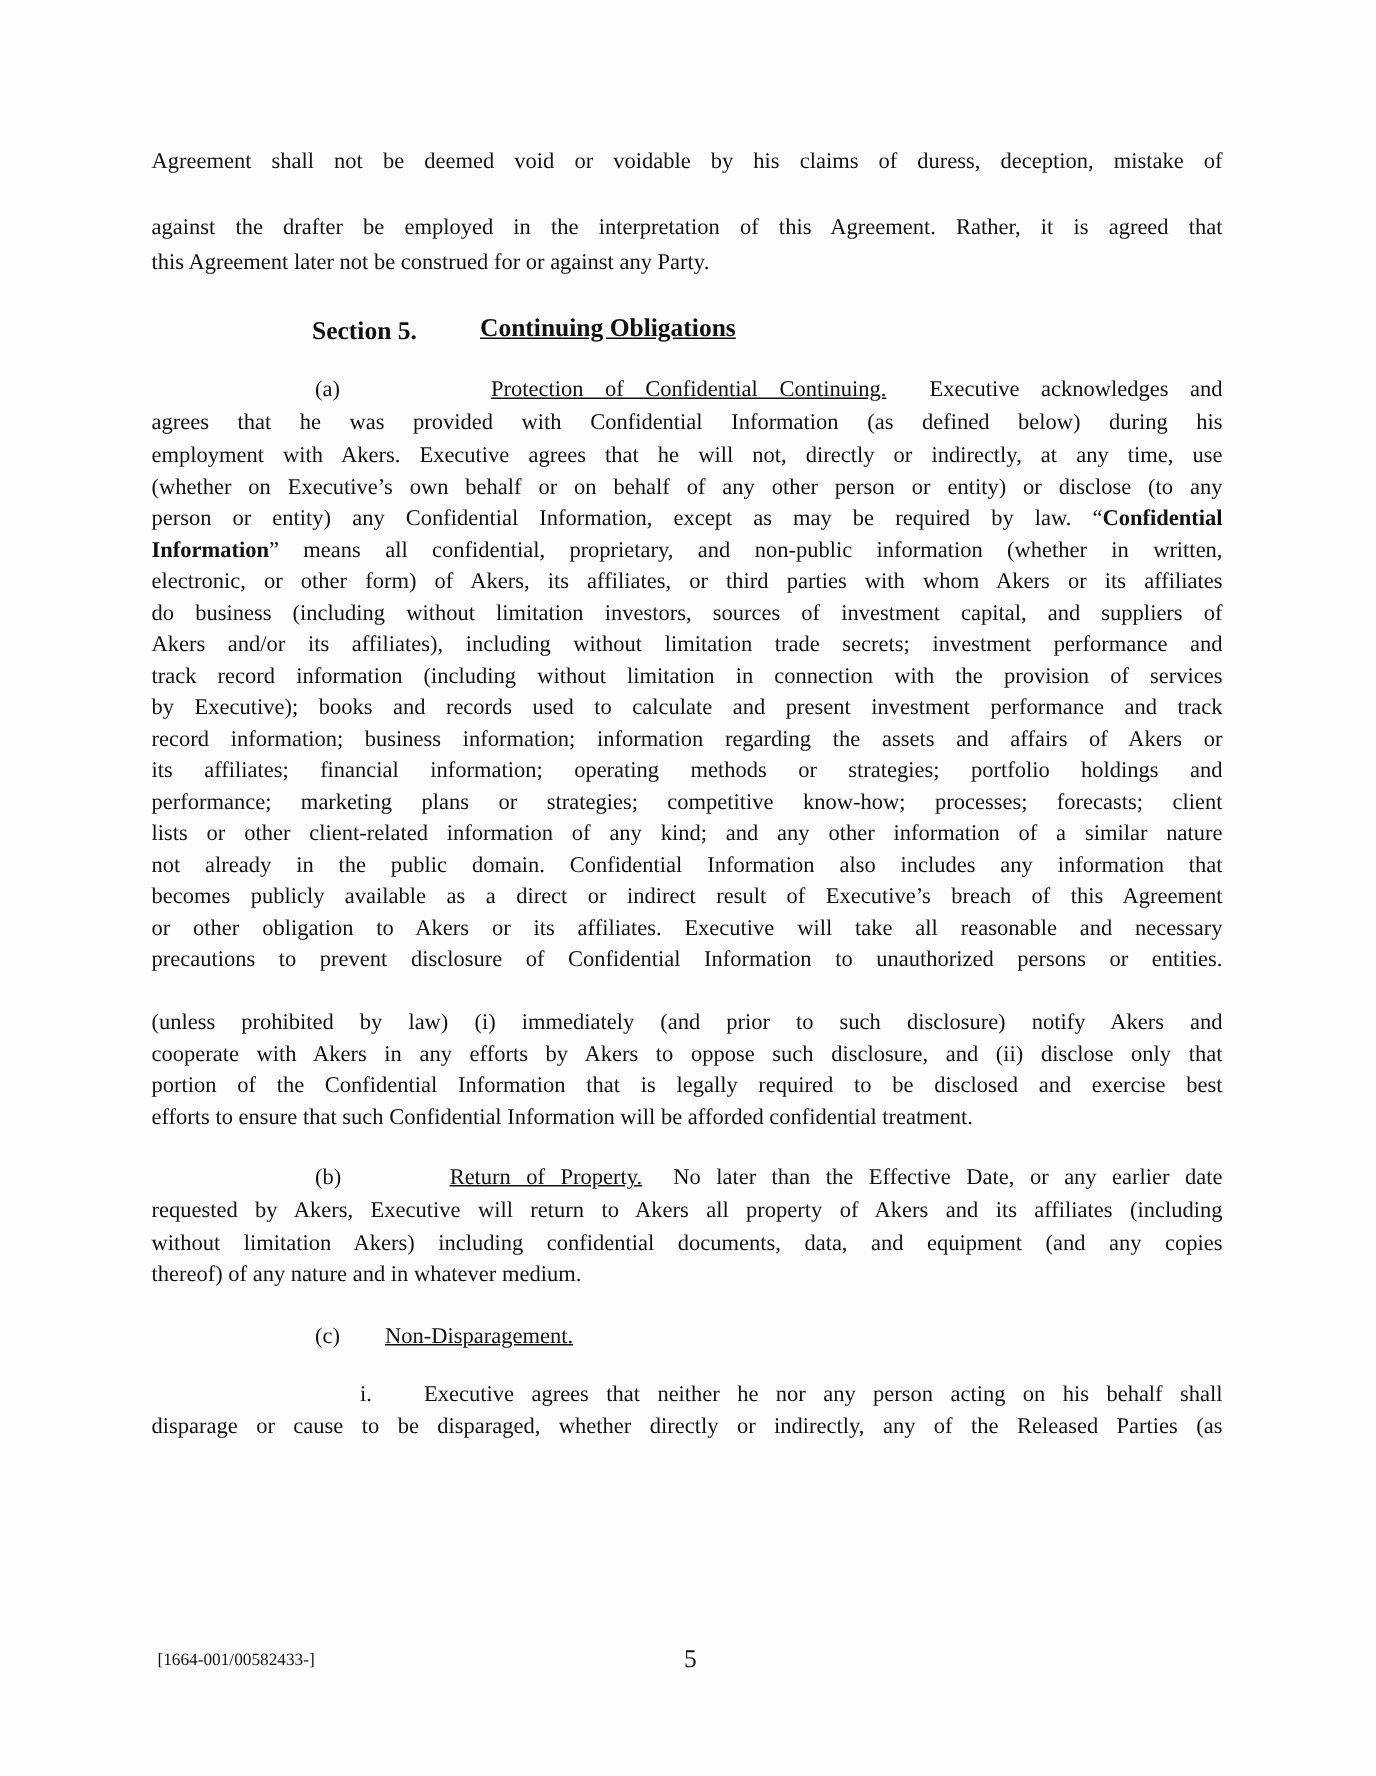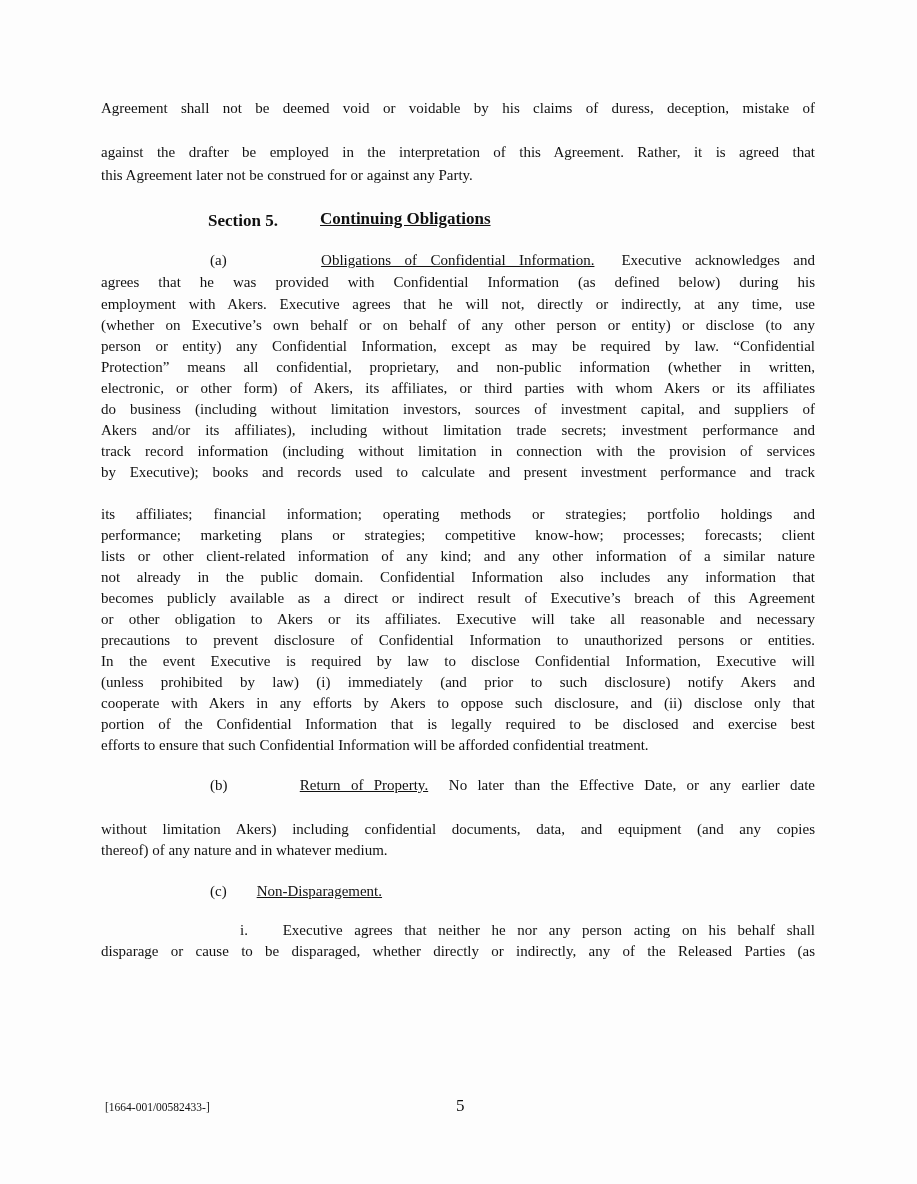--- a/index.html
+++ b/index.html
@@ -8,69 +8,70 @@
     font-family: "Liberation Serif", "DejaVu Serif", serif; color: #111;
   }
   .page { position: absolute; left: 0; top: 0; width: 917px; height: 1184px; }
   .line {
     position: absolute; left: 101px; width: 714px; font-size: 15px; line-height: 21px;
     white-space: nowrap; text-align: justify; text-align-last: justify;
   }
   .line.last { text-align-last: left; }
   .heading { position: absolute; font-size: 17px; font-weight: bold; white-space: nowrap; }
   .u { text-decoration: underline; }
-  .b { font-weight: normal; }
+  .b { font-weight: bold; }
   .footer-id { position: absolute; left: 105px; top: 1101px; font-size: 11.5px; }
   .page-num { position: absolute; left: 456px; top: 1096px; font-size: 17px; }
 </style>
 </head>
 <body>
 
 <div class="page">
 
   <div class="line" style="top:98px">Agreement shall not be deemed void or voidable by his claims of duress, deception, mistake of</div>
   <div class="line" style="top:142px">against the drafter be employed in the interpretation of this Agreement.  Rather, it is agreed that</div>
   <div class="line last" style="top:165px">this Agreement later not be construed for or against any Party.</div>
 
   <div class="heading" style="left:208px; top:211px">Section 5.</div>
   <div class="heading u" style="left:320px; top:209px">Continuing Obligations</div>
 
   <div class="line" style="top:250px; left:210px; width:605px">
     <span>(a)</span>&nbsp;&nbsp;&nbsp;&nbsp;&nbsp;&nbsp;
-    <span class="u">Obligations of Confidential Information.</span>&nbsp;
+    <span class="u">Protection of Confidential Continuing.</span>&nbsp;
     <span>Executive acknowledges and</span>
   </div>
   <div class="line" style="top:272px">agrees that he was provided with Confidential Information (as defined below) during his</div>
   <div class="line" style="top:294px">employment with Akers.  Executive agrees that he will not, directly or indirectly, at any time, use</div>
   <div class="line" style="top:315px">(whether on Executive’s own behalf or on behalf of any other person or entity) or disclose (to any</div>
   <div class="line" style="top:336px"><span>person or entity) any Confidential Information, except as may be required by law.  “</span><span class="b">Confidential</span></div>
-  <div class="line" style="top:357px"><span class="b">Protection</span><span>” means all confidential, proprietary, and non-public information (whether in written,</span></div>
+  <div class="line" style="top:357px"><span class="b">Information</span><span>” means all confidential, proprietary, and non-public information (whether in written,</span></div>
   <div class="line" style="top:378px">electronic, or other form) of Akers, its affiliates, or third parties with whom Akers or its affiliates</div>
   <div class="line" style="top:399px">do business (including without limitation investors, sources of investment capital, and suppliers of</div>
   <div class="line" style="top:420px">Akers and/or its affiliates), including without limitation trade secrets; investment performance and</div>
   <div class="line" style="top:441px">track record information (including without limitation in connection with the provision of services</div>
   <div class="line" style="top:462px">by Executive); books and records used to calculate and present investment performance and track</div>
+  <div class="line" style="top:483px">record information; business information; information regarding the assets and affairs of Akers or</div>
   <div class="line" style="top:504px">its affiliates; financial information; operating methods or strategies; portfolio holdings and</div>
   <div class="line" style="top:525px">performance; marketing plans or strategies; competitive know-how; processes; forecasts; client</div>
   <div class="line" style="top:546px">lists or other client-related information of any kind; and any other information of a similar nature</div>
   <div class="line" style="top:567px">not already in the public domain.  Confidential Information also includes any information that</div>
   <div class="line" style="top:588px">becomes publicly available as a direct or indirect result of Executive’s breach of this Agreement</div>
   <div class="line" style="top:609px">or other obligation to Akers or its affiliates.  Executive will take all reasonable and necessary</div>
   <div class="line" style="top:630px">precautions to prevent disclosure of Confidential Information to unauthorized persons or entities.</div>
-  <div class="line" style="top:651px">In the event Executive is required by law to disclose Confidential Information, Executive will</div>
   <div class="line" style="top:672px">(unless prohibited by law) (i) immediately (and prior to such disclosure) notify Akers and</div>
   <div class="line" style="top:714px">portion of the Confidential Information that is legally required to be disclosed and exercise best</div>
   <div class="line" style="top:693px">cooperate with Akers in any efforts by Akers to oppose such disclosure, and (ii) disclose only that</div>
   <div class="line last" style="top:735px">efforts to ensure that such Confidential Information will be afforded confidential treatment.</div>
 
   <div class="line" style="top:775px; left:210px; width:605px">
     <span>(b)</span>&nbsp;&nbsp;&nbsp;&nbsp;&nbsp;&nbsp;
     <span class="u">Return of Property.</span>&nbsp;
     <span>No later than the Effective Date, or any earlier date</span>
   </div>
+  <div class="line" style="top:797px">requested by Akers, Executive will return to Akers all property of Akers and its affiliates (including</div>
   <div class="line" style="top:819px">without limitation Akers) including confidential documents, data, and equipment (and any copies</div>
   <div class="line last" style="top:840px">thereof) of any nature and in whatever medium.</div>
 
   <div class="line last" style="top:881px; left:210px; width:300px">
     <span>(c)</span>&nbsp;&nbsp;&nbsp;&nbsp;&nbsp;&nbsp;&nbsp;
     <span class="u">Non-Disparagement.</span>
   </div>
 
   <div class="line" style="top:920px; left:240px; width:575px">
     <span>i.</span>&nbsp;&nbsp;

